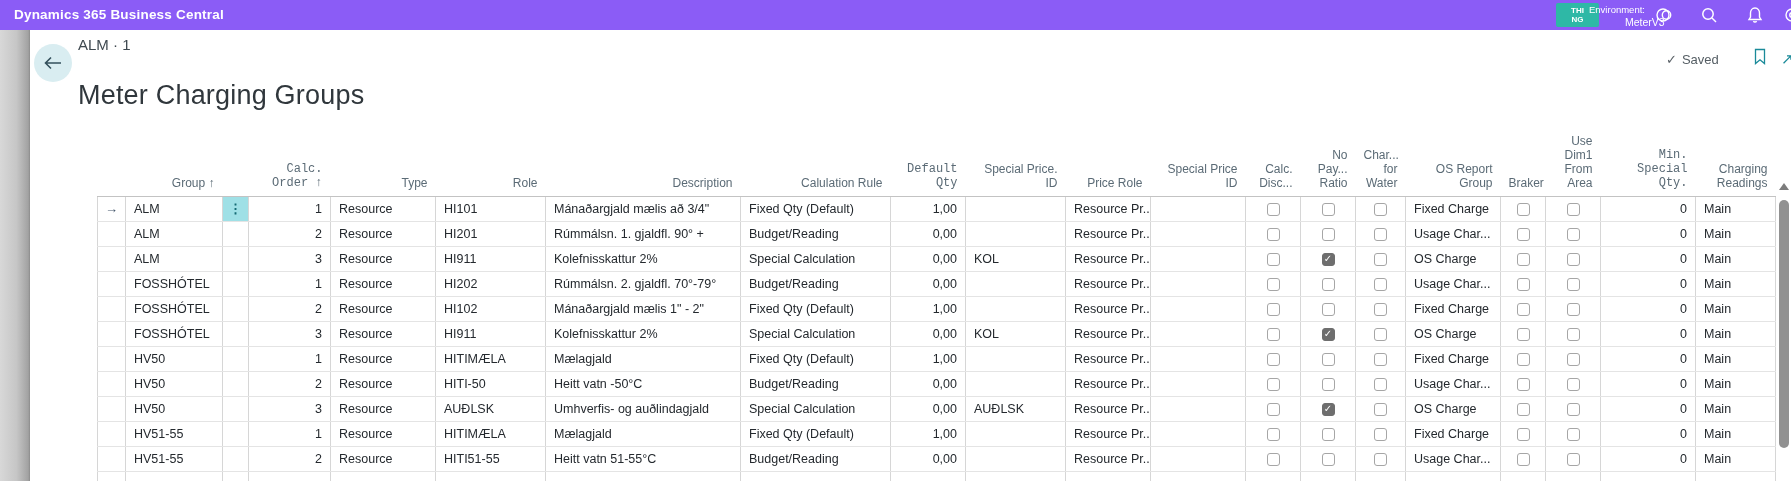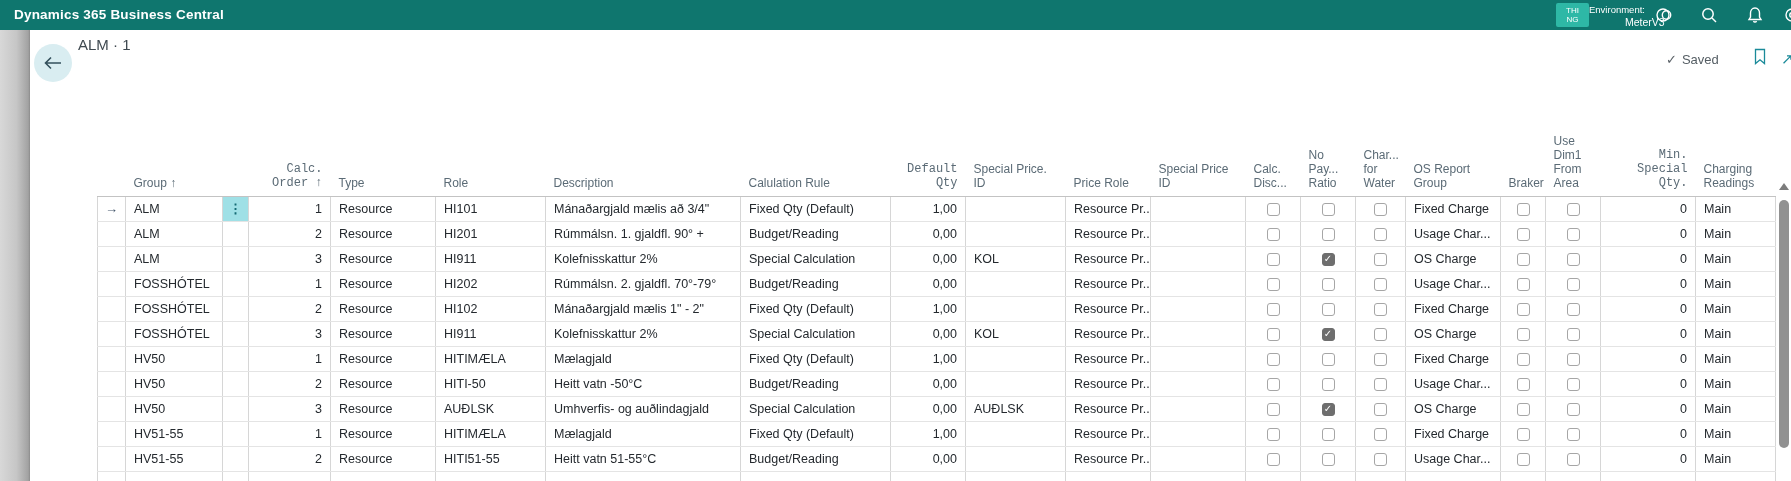--- a/index.html
+++ b/index.html
@@ -1,25 +1,25 @@
 <!DOCTYPE html>
 <html><head>
 <meta charset="utf-8">
 <style>
   * { margin:0; padding:0; box-sizing:border-box; }
   html,body { width:1791px; height:481px; overflow:hidden; background:#fff;
               font-family:"Liberation Sans", sans-serif; }
 
   
-  .topbar { position:absolute; left:0; top:0; width:1791px; height:30px; background:#0f766e; }
+  .topbar { position:absolute; left:0; top:0; width:1791px; height:30px; background:#8b5cf6; }
   .app-title { position:absolute; left:14px; top:0; line-height:30px; color:#fff;
                font-size:13.5px; font-weight:bold; letter-spacing:.2px; }
-  .tenant-badge { position:absolute; left:1556px; top:3px; width:33px; height:24px;
+  .tenant-badge { position:absolute; left:1556px; top:3px; width:43px; height:24px;
                   border-radius:2px; display:flex; flex-direction:column; align-items:center;
-                  justify-content:center; color:#fff; font-size:8px; font-weight:normal; line-height:9px; }
+                  justify-content:center; color:#fff; font-size:8px; font-weight:bold; line-height:9px; }
   .env-info { position:absolute; left:1589px; top:4px; color:#fff; }
   .env-label { font-size:9.5px; line-height:12px; }
   .env-name  { font-size:10.5px; line-height:12px;margin-left:36px; }
   .tb-icon { position:absolute; top:6px; width:18px; height:18px; cursor:pointer; }
 
   
   .left-shade { position:absolute; left:0; top:30px; width:30px; height:451px;
                 background:linear-gradient(90deg,#d8d8d8 0%,#c6c6c6 55%,#a2a2a2 94%,#8b8b8b 100%); }
   .content { position:absolute; left:30px; top:30px; width:1761px; height:451px; background:#fff; }
 
@@ -33,21 +33,21 @@
   .saved-wrap { position:absolute; left:1636px; top:22px; display:flex; align-items:center;
                 font-size:13px; color:#555e64; }
   .saved-check { margin-right:5px; color:#5a6167; font-size:13px; }
   .bookmark-btn { position:absolute; left:1723px; top:18px; background:none; border:none; cursor:pointer; }
   .expand-btn { position:absolute; left:1751px; top:20px; background:none; border:none;
                 color:#1a8a99; font-size:15px; cursor:pointer; }
 
   
   .table-area { position:absolute; left:67px; top:95px; width:1679px; height:356px; overflow:hidden; }
   table { border-collapse:collapse; table-layout:fixed; width:1678px; }
-  th { height:71px; vertical-align:bottom; text-align:left; font-weight:400; font-size:12px;
+  th { height:71px; vertical-align:bottom; text-align:right; font-weight:400; font-size:12px;
        color:#5b6b76; padding:0 8px 6px 8px; white-space:pre-line; line-height:14px;
        border-bottom:1px solid #c3c3c3; cursor:pointer; overflow:hidden; }
   th.r { text-align:right;font-family:Liberation Mono, monospace; }
   td { height:25px; font-size:12.5px; color:#24292e; padding:0 8px; white-space:nowrap;
        overflow:hidden; border-right:1px solid #d6d6d6; border-bottom:1px solid #e4e4e4;
        background:#fff; }
   td.r { text-align:right; }
   td.c { text-align:center; padding:0; }
   tbody tr td:first-child { border-left:1px solid #d6d6d6; text-align:center; padding:0; }
   .rowmark { color:#44566b; font-size:13px; }
@@ -100,20 +100,21 @@
 
 <div class="left-shade"></div>
 
 <div class="content">
   <button class="back-btn">
     <svg width="18" height="14" viewBox="0 0 18 14">
       <path d="M17 7 H2 M7 1.5 L1.5 7 L7 12.5" fill="none" stroke="#33505c" stroke-width="1.6"></path>
     </svg>
   </button>
   <span class="breadcrumb">ALM · 1</span>
+  <h1 class="page-title">Meter Charging Groups</h1>
 
   <div class="saved-wrap">
     <span class="saved-check">✓</span>
     <span>Saved</span>
   </div>
   <button class="bookmark-btn">
     <svg width="14" height="17" viewBox="0 0 14 17">
       <path d="M2.5 1.5 H11.5 V15.5 L7 11.8 L2.5 15.5 Z" fill="none" stroke="#1a8a99" stroke-width="1.3"></path>
     </svg>
   </button>

